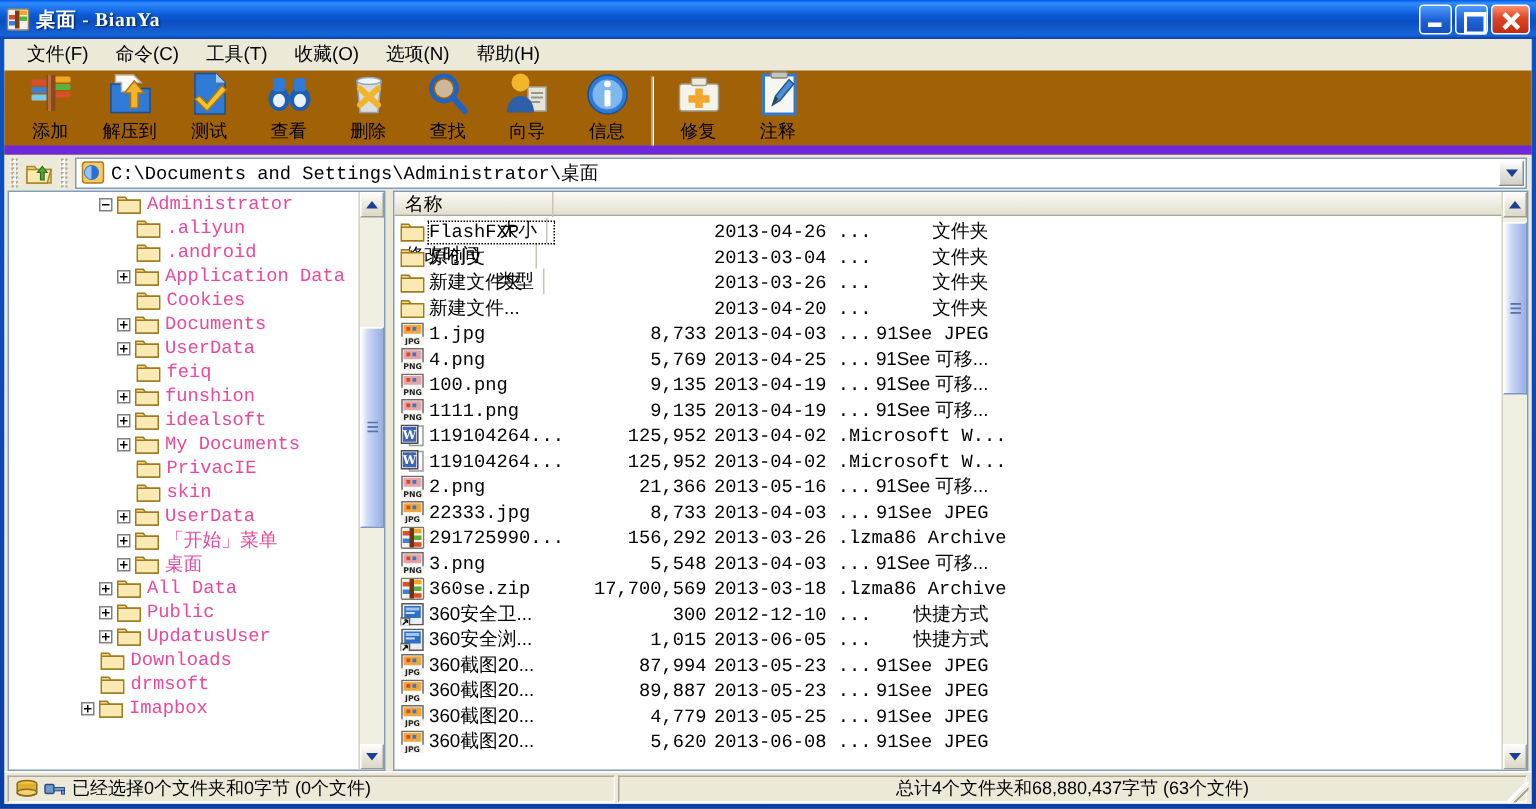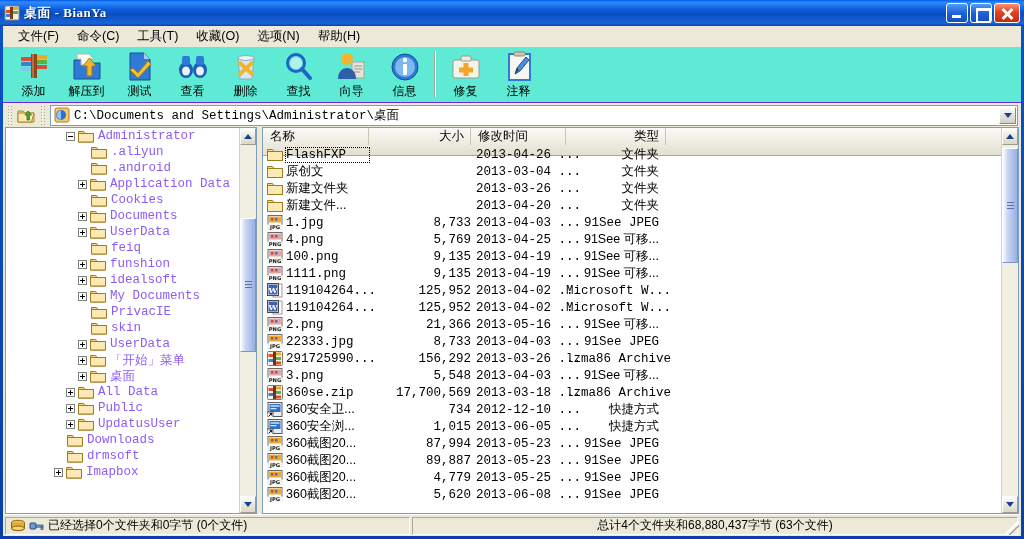--- a/index.html
+++ b/index.html
@@ -53,23 +53,23 @@
 
   
   #menubar{height:21px;display:flex;align-items:center;padding-left:6px;background:#ece9d8;}
   .menu-item{
     padding:2px 9px; font-size:12.5px; color:#000; cursor:pointer; white-space:nowrap;
     font-family:"Liberation Sans","DejaVu Sans",sans-serif;
   }
 
   
   #toolbar{
-    height:56px; background:#5eead4; display:flex; align-items:flex-start;
+    height:56px; background:#a16207; display:flex; align-items:flex-end;
     padding-left:4px; padding-top:2px; position:relative;
-    border-bottom:1px solid #6d28d9;
+    border-bottom:6px solid #6d28d9;
   }
   .tbtn{
     width:53px; height:52px; display:flex; flex-direction:column;
     align-items:center; justify-content:flex-start; cursor:pointer;
     padding-top:2px;
   }
   .tbtn .ic{width:32px;height:31px;position:relative;}
   .tbtn .lbl{font-size:12px;color:#000;margin-top:1px;white-space:nowrap;
     font-family:"Liberation Sans","DejaVu Sans",sans-serif;}
   .tb-sep{width:2px;height:46px;margin:2px 3px 0 3px;border-left:1px solid #aca899;border-right:1px solid #fff;}
@@ -110,28 +110,28 @@
     position:absolute;left:0;top:0;right:17px;bottom:0;overflow:hidden;
     font-family:"Liberation Mono","DejaVu Sans Mono",monospace;font-size:12.5px;
   }
   .trow{height:16px;display:flex;align-items:center;white-space:nowrap;cursor:pointer;}
   .tbox{width:9px;height:9px;border:1px solid #808080;background:#fff;position:relative;
     flex:0 0 auto;margin-right:3px;}
   .tbox:before{content:"";position:absolute;left:1px;top:3px;width:5px;height:1px;background:#000;}
   .tbox.plus:after{content:"";position:absolute;left:3px;top:1px;width:1px;height:5px;background:#000;}
   .tspacer{flex:0 0 auto;}
   .tfolder{width:16px;height:14px;flex:0 0 auto;margin-right:4px;position:relative;}
-  .tlabel{color:#8b5cf6;}
+  .tlabel{color:#ec4899;}
   .tlabel.cjk{font-family:"Liberation Sans","DejaVu Sans",sans-serif;font-size:12.5px;}
 
   
   #lhead{
-    position:absolute;left:0;top:0;right:16px;height:28px;
+    position:absolute;left:0;top:0;right:16px;height:16px;
     background:linear-gradient(to bottom,#fbfaf7,#eeebe0 55%,#e3dfd0);
-    border-bottom:1px solid #aca899; display:flex;
+    border-bottom:1px solid #aca899; display:flex;flex-direction:column;
   }
   .hcell{
     position:relative;height:17px;display:flex;align-items:center;
     font-size:12.5px;color:#000;border-right:1px solid #c9c5b5;
     font-family:"Liberation Sans","DejaVu Sans",sans-serif;cursor:pointer;
   }
   .hcell.l{padding-left:7px;}
   .hcell.r{justify-content:flex-end;padding-right:6px;}
   #lbody{
     position:absolute;left:0;top:18px;right:17px;bottom:0;overflow:hidden;
@@ -776,21 +776,21 @@
             <div class="lrow">
               <span class="ficon"><svg width="16" height="15" viewBox="0 0 16 15">
                   <rect x="1" y="0.5" width="14" height="14" fill="#e9eef5" stroke="#5a5a5a"></rect>
                   <rect x="2.5" y="2" width="11" height="8" fill="#2f6fc4"></rect>
                   <rect x="3.5" y="3" width="9" height="2" fill="#9ec6f0"></rect>
                   <rect x="3.5" y="6" width="6" height="1.3" fill="#cfe2f8"></rect>
                   <rect x="0" y="10" width="6" height="6" fill="#f4f4ef" stroke="#5a5a5a"></rect>
                   <path d="M1.5 14.5 L4.6 11.4 M4.6 11.4 h-2 M4.6 11.4 v2" stroke="#111" stroke-width="1" fill="none"></path>
                 </svg></span>
               <span class="fname cjk" style="width: 83px;">360安全卫...</span>
-              <span class="fsize" style="width: 102px;">734</span>
+              <span class="fsize" style="width: 102px;">300</span>
               <span class="fdate" style="width: 95px;">2012-12-10 ...</span>
               <span class="ftype cjk" style="width: 100px;">快捷方式</span>
             </div>
             <div class="lrow">
               <span class="ficon"><svg width="16" height="15" viewBox="0 0 16 15">
                   <rect x="1" y="0.5" width="14" height="14" fill="#e9eef5" stroke="#5a5a5a"></rect>
                   <rect x="2.5" y="2" width="11" height="8" fill="#2f6fc4"></rect>
                   <rect x="3.5" y="3" width="9" height="2" fill="#9ec6f0"></rect>
                   <rect x="3.5" y="6" width="6" height="1.3" fill="#cfe2f8"></rect>
                   <rect x="0" y="10" width="6" height="6" fill="#f4f4ef" stroke="#5a5a5a"></rect>

